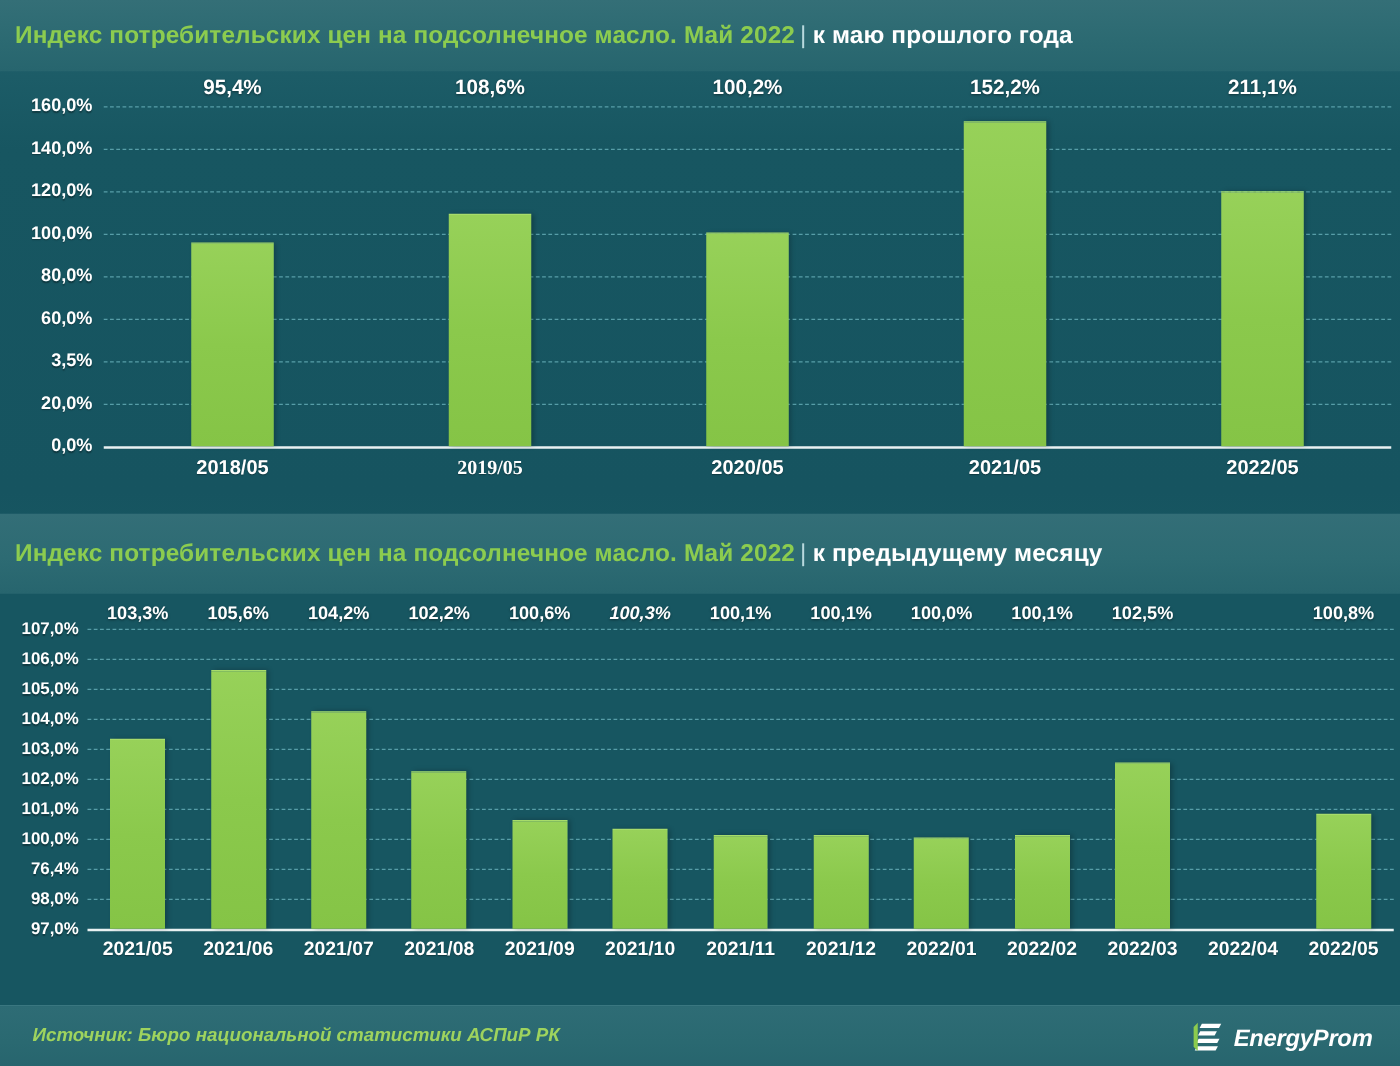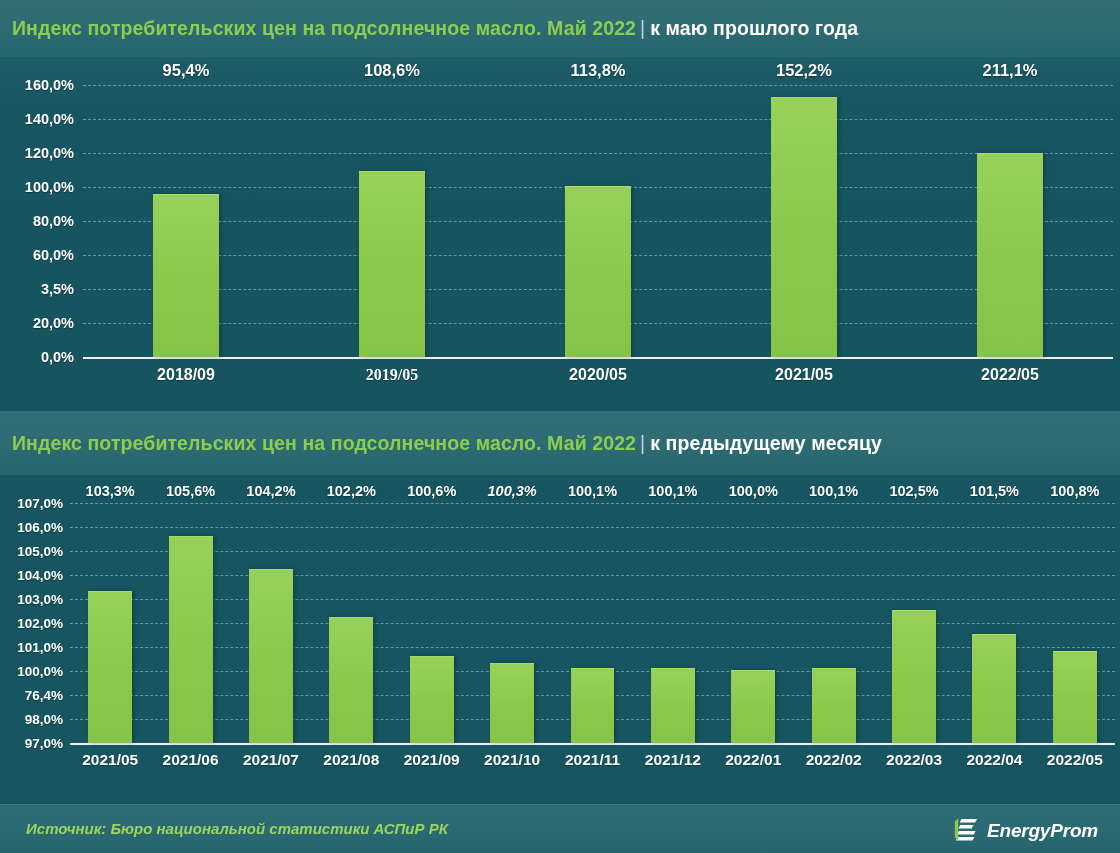--- a/index.html
+++ b/index.html
@@ -145,36 +145,36 @@
               <div class="bar-label">95,4%</div>
             </div>
           </div>
           <div class="barwrap" style="left: 26.8%; width: 6.4%;">
             <div class="bar" style="height: 67.875%;">
               <div class="bar-label">108,6%</div>
             </div>
           </div>
           <div class="barwrap" style="left: 46.8%; width: 6.4%;">
             <div class="bar" style="height: 62.625%;">
-              <div class="bar-label">113,8%</div>
+              <div class="bar-label">100,2%</div>
             </div>
           </div>
           <div class="barwrap" style="left: 66.8%; width: 6.4%;">
             <div class="bar" style="height: 95.125%;">
               <div class="bar-label">152,2%</div>
             </div>
           </div>
           <div class="barwrap" style="left: 86.8%; width: 6.4%;">
             <div class="bar" style="height: 74.625%;">
               <div class="bar-label">211,1%</div>
             </div>
           </div>
         </div>
       <div class="xlabels" id="xlabels1">
-          <div class="xlabel" style="left: 10%;">2018/09</div>
+          <div class="xlabel" style="left: 10%;">2018/05</div>
           <div class="xlabel" style="left: 30%; font-family: Liberation Serif, serif;">2019/05</div>
           <div class="xlabel" style="left: 50%;">2020/05</div>
           <div class="xlabel" style="left: 70%;">2021/05</div>
           <div class="xlabel" style="left: 90%;">2022/05</div>
         </div>
     </div>
   </div>
 
   <div class="title-band t2">
     <div class="title-text">
@@ -257,25 +257,20 @@
           <div class="barwrap" style="left: 70.9769%; width: 4.2%;">
             <div class="bar" style="height: 31%;">
               <div class="bar-label">100,1%</div>
             </div>
           </div>
           <div class="barwrap" style="left: 78.6692%; width: 4.2%;">
             <div class="bar" style="height: 55%;">
               <div class="bar-label">102,5%</div>
             </div>
           </div>
-          <div class="barwrap" style="left: 86.3615%; width: 4.2%;">
-            <div class="bar" style="height: 45%;">
-              <div class="bar-label">101,5%</div>
-            </div>
-          </div>
           <div class="barwrap" style="left: 94.0538%; width: 4.2%;">
             <div class="bar" style="height: 38%;">
               <div class="bar-label">100,8%</div>
             </div>
           </div>
         </div>
       <div class="xlabels" id="xlabels2">
           <div class="xlabel" style="left: 3.84615%;">2021/05</div>
           <div class="xlabel" style="left: 11.5385%;">2021/06</div>
           <div class="xlabel" style="left: 19.2308%;">2021/07</div>

